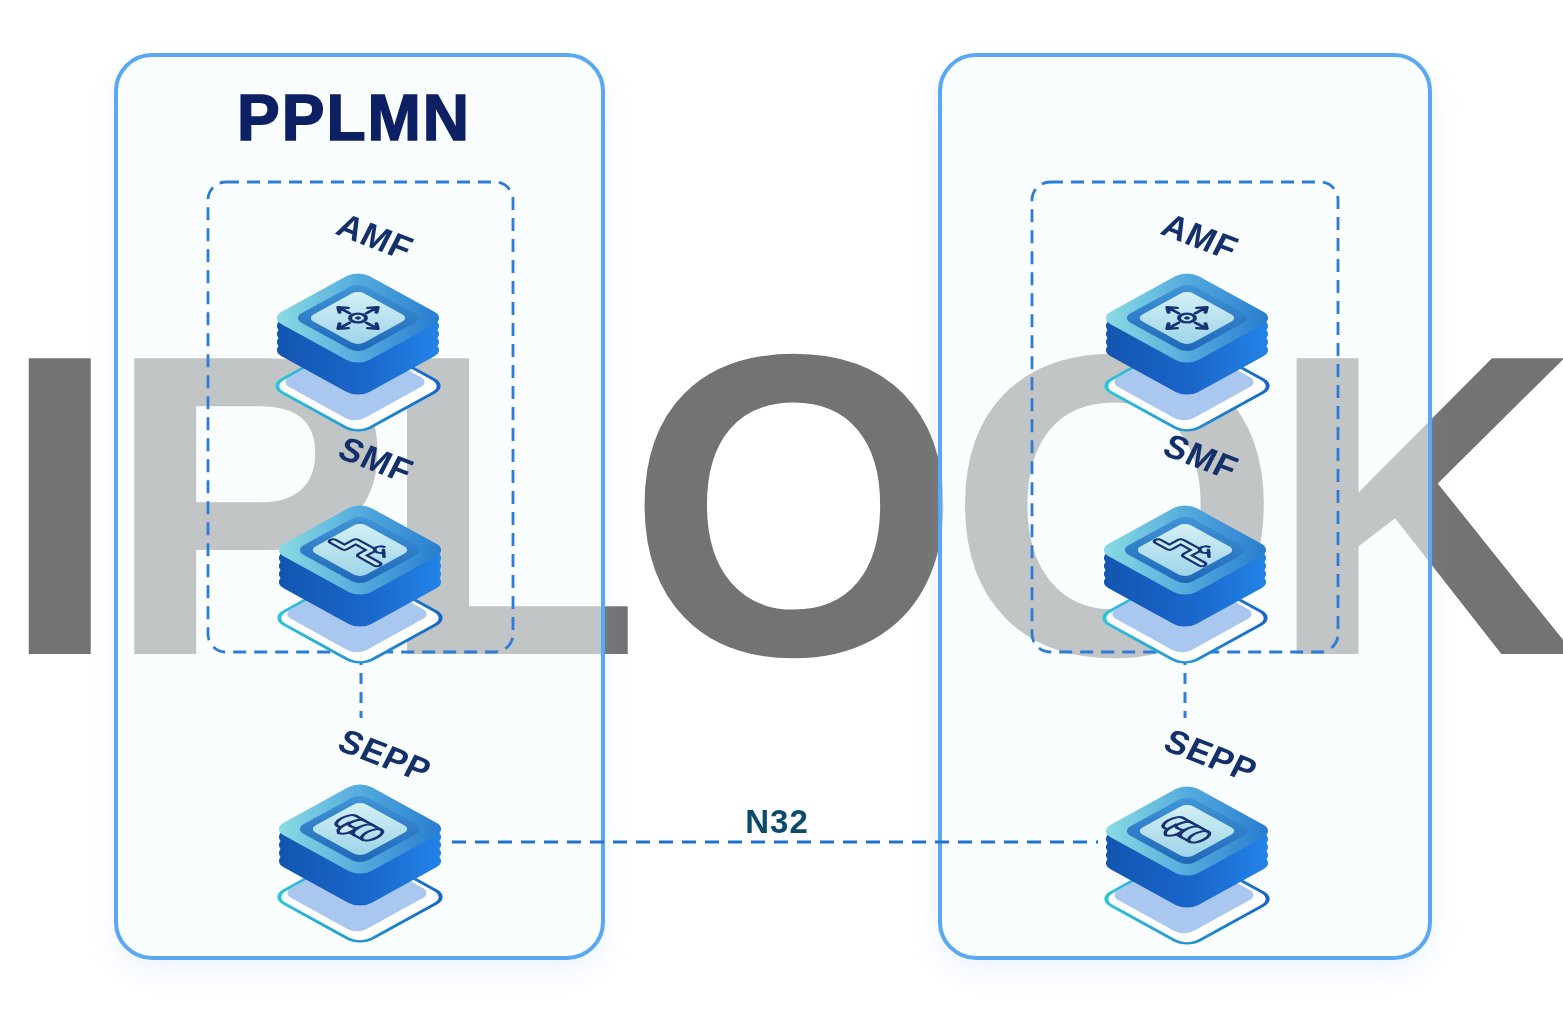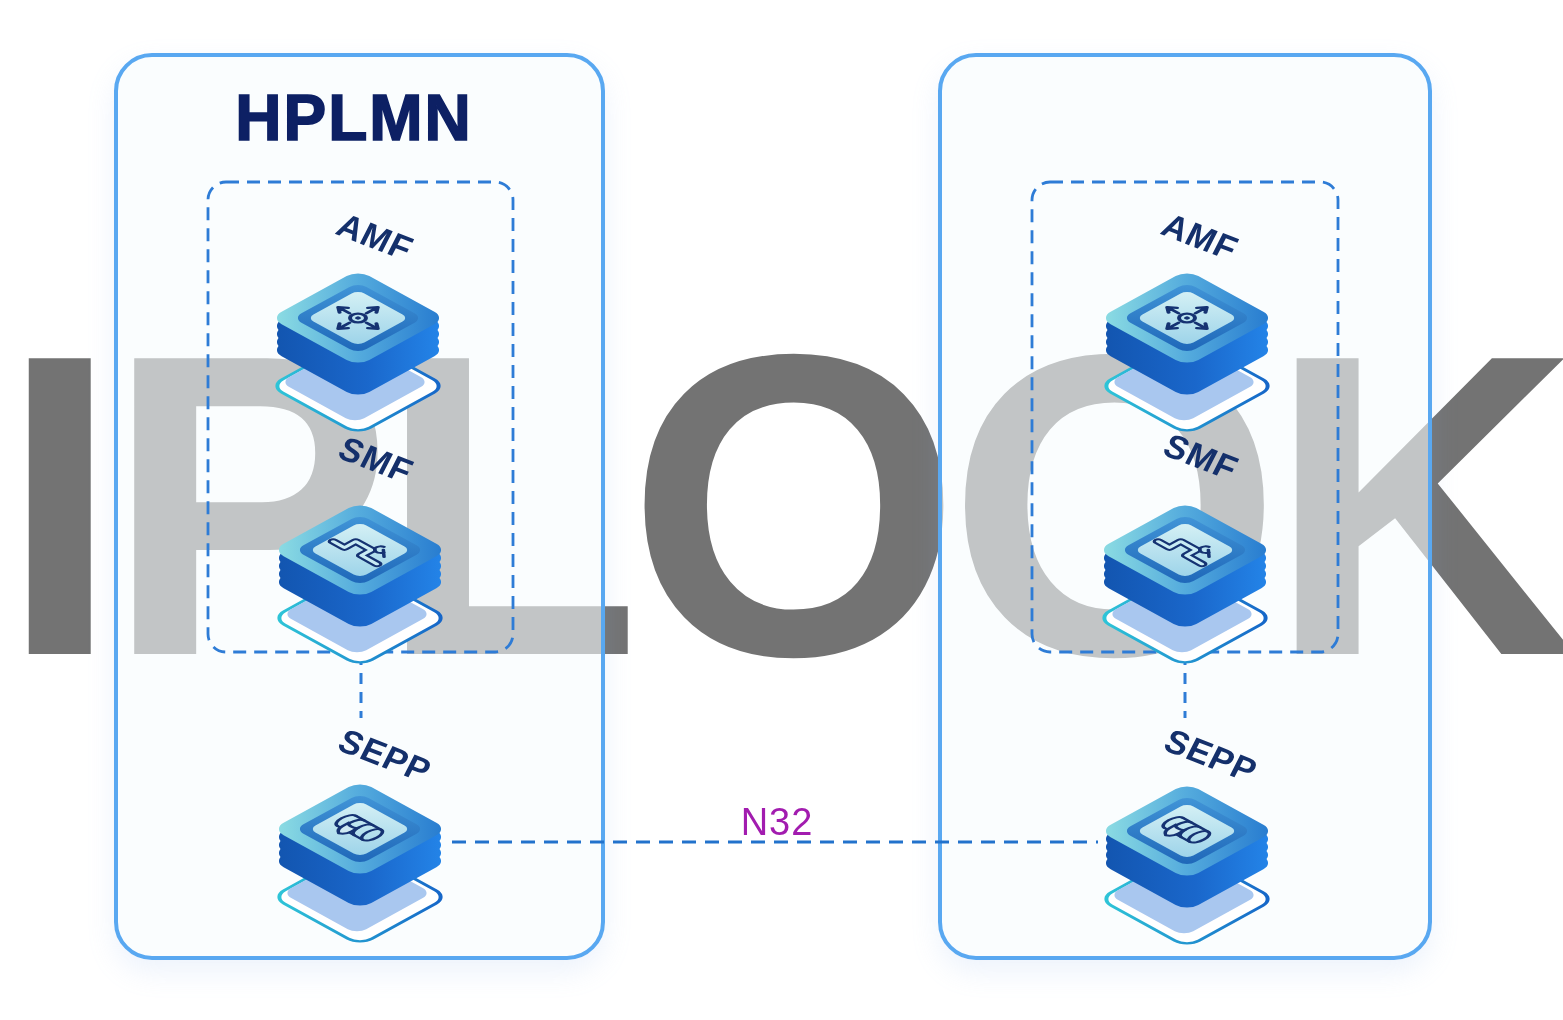--- a/index.html
+++ b/index.html
@@ -31,21 +31,21 @@
     -webkit-text-stroke:1.6px #0d2064;white-space:nowrap;
   }
   .node-label{
     position:absolute;z-index:4;
     transform:translate(-50%,-50%) rotate(21deg) skewX(-6deg);
     font-size:34px;font-weight:700;color:#14306b;letter-spacing:1px;
     white-space:nowrap;
   }
   .n32-label{
     position:absolute;z-index:4;transform:translate(-50%,-50%);
-    font-size:38px;font-weight:400;color:#a21caf;letter-spacing:1px;
+    font-size:33px;font-weight:700;color:#0c4a6e;letter-spacing:1px;
     white-space:nowrap;
   }
   
   .lines-layer{position:absolute;left:0;top:0;z-index:3;pointer-events:none;}
   .chip{position:absolute;z-index:3;}
   .chip.l-amf{left:258px;top:238px;}
   .chip.l-smf{left:260px;top:470px;}
   .chip.l-sepp{left:260px;top:749px;}
   .chip.r-amf{left:1087px;top:238px;}
   .chip.r-smf{left:1085px;top:470px;}
@@ -127,21 +127,21 @@
   </svg>
 
   <svg class="lines-layer" width="1563" height="1020" viewBox="0 0 1563 1020">
     <rect x="208" y="182" width="305" height="470" rx="18" fill="none" stroke="#2e7cd6" stroke-width="2.8" stroke-dasharray="13 8"></rect>
     <rect x="1032" y="182" width="306" height="470" rx="18" fill="none" stroke="#2e7cd6" stroke-width="2.8" stroke-dasharray="13 8"></rect>
     <path d="M361,654 V718" stroke="#2e7cd6" stroke-width="3" stroke-dasharray="11 8" fill="none"></path>
     <path d="M1185,654 V718" stroke="#2e7cd6" stroke-width="3" stroke-dasharray="11 8" fill="none"></path>
     <path d="M452,842 H1098" stroke="#2272cc" stroke-width="3.2" stroke-dasharray="14 9" fill="none"></path>
   </svg>
 
-  <div class="box-title" style="left:354px;top:118px">HPLMN</div>
+  <div class="box-title" style="left:354px;top:118px">PPLMN</div>
 
   <svg class="chip l-amf" width="200" height="205" viewBox="0 0 200 205">
     <use href="#chip-base"></use>
     <g transform="translate(100,80) scale(1,0.55) rotate(45)">
         <use href="#icon-amf"></use>
       </g>
   </svg>
   <svg class="chip l-smf" width="200" height="205" viewBox="0 0 200 205">
     <use href="#chip-base"></use>
     <g transform="translate(100,80) scale(1,0.55) rotate(45)">

